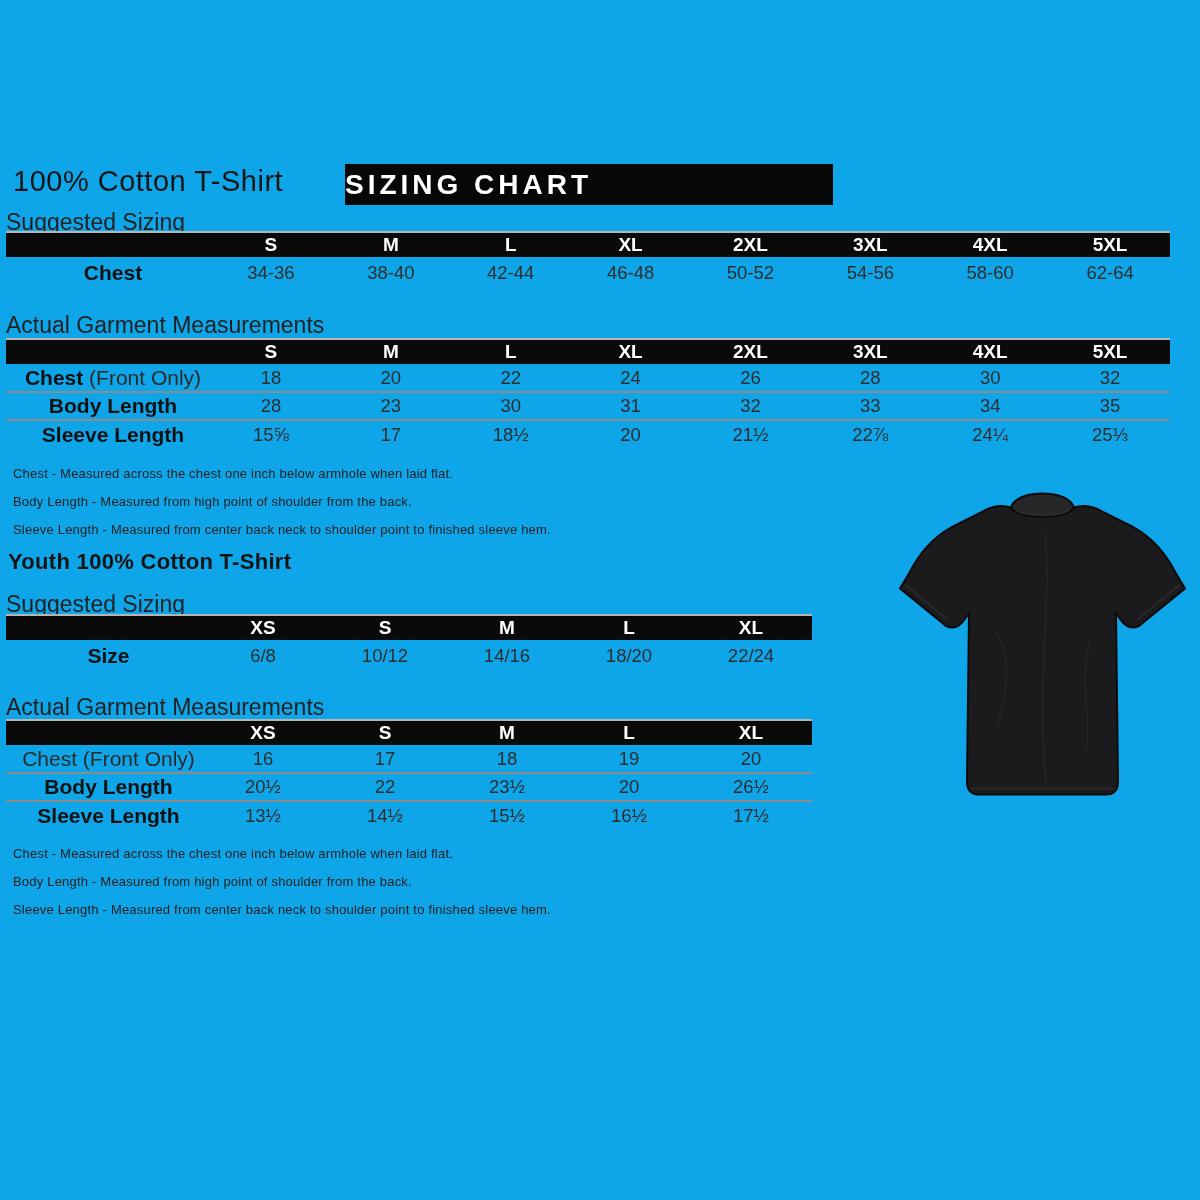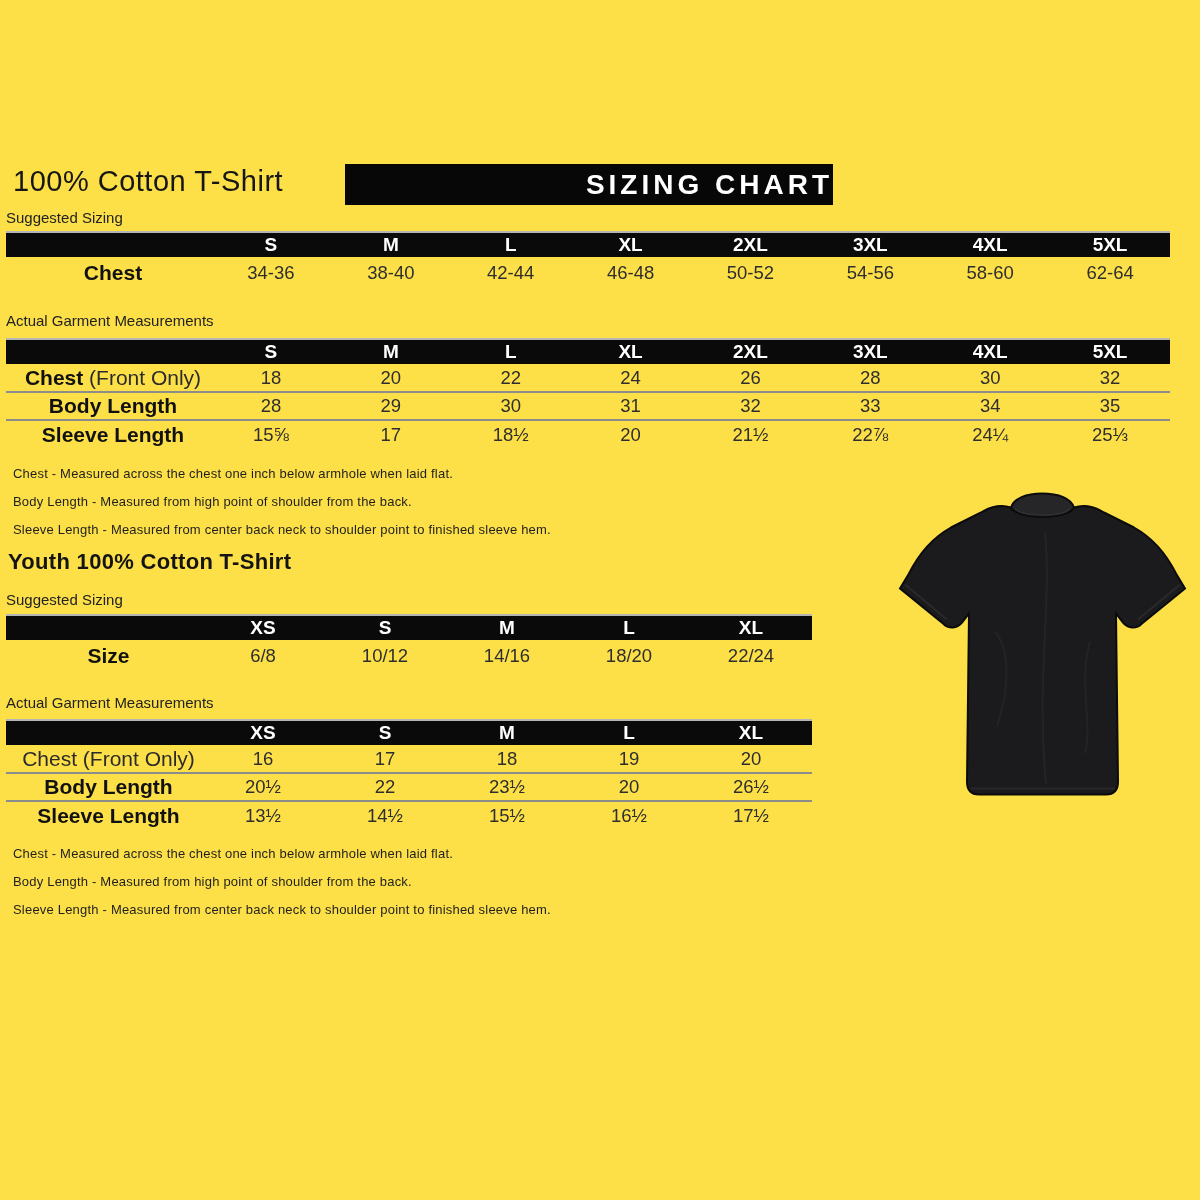--- a/index.html
+++ b/index.html
@@ -9,39 +9,39 @@
     --banner-bg:#070707;
     --shirt-fill:#1b1b1d;
   }
   *{margin:0;padding:0;box-sizing:border-box;}
   html,body{background:#ffffff;}
   body{
     width:1200px;height:1200px;
     font-family:"Liberation Sans","DejaVu Sans",sans-serif;
     color:#1c1c1c;
   }
-  .canvas{position:relative;width:1200px;height:1200px;background:#fde047;overflow:hidden;}
+  .canvas{position:relative;width:1200px;height:1200px;background:#0ea5e9;overflow:hidden;}
 
   .title{
     position:absolute;left:13px;top:165px;
     font-size:29px;font-weight:400;color:#161616;letter-spacing:0.5px;
   }
   .banner{
     position:absolute;left:345px;top:164px;width:488px;height:41px;
     background:var(--banner-bg);color:var(--header-text);
     font-size:28px;font-weight:900;letter-spacing:4px;
-    text-align:right;line-height:41px;
+    text-align:left;line-height:41px;
   }
   .youth-title{
     position:absolute;left:8px;top:549px;
     font-size:22px;font-weight:700;color:#141414;letter-spacing:0.3px;
   }
   .sec-label{
     position:absolute;left:6px;
-    font-size:15px;font-weight:400;color:#222222;text-align:center;
+    font-size:23px;font-weight:400;color:#222222;text-align:center;
   }
 
   table.sizes{
     position:absolute;left:6px;
     border-collapse:collapse;table-layout:fixed;
     border-top:2px solid #b5b5b5;
   }
   table.adult{width:1164px;}
   table.youth{width:806px;}
   table.sizes thead th{
@@ -132,21 +132,21 @@
           <td>22</td>
           <td>24</td>
           <td>26</td>
           <td>28</td>
           <td>30</td>
           <td>32</td>
         </tr>
         <tr>
           <th><b>Body Length</b></th>
           <td>28</td>
-          <td>29</td>
+          <td>23</td>
           <td>30</td>
           <td>31</td>
           <td>32</td>
           <td>33</td>
           <td>34</td>
           <td>35</td>
         </tr>
         <tr>
           <th><b>Sleeve Length</b></th>
           <td>15⅝</td>

